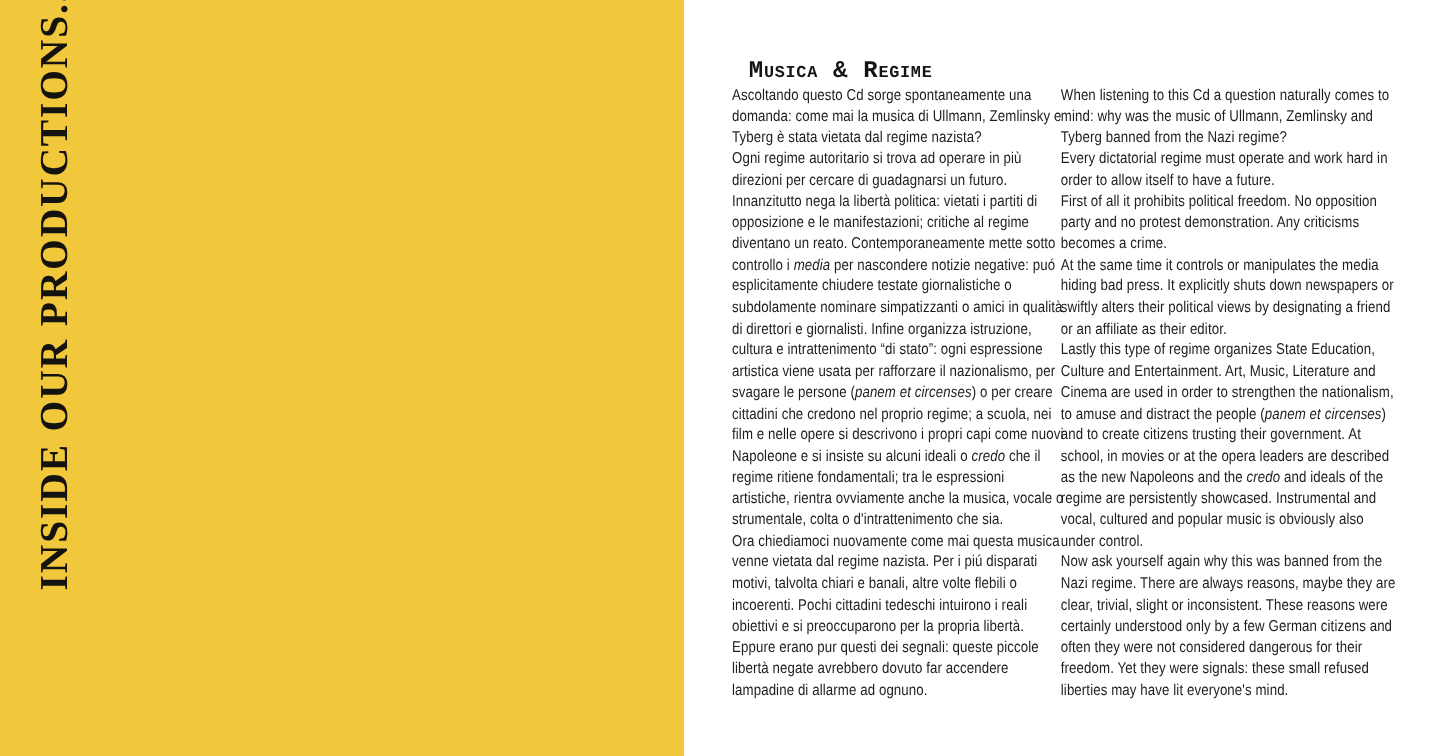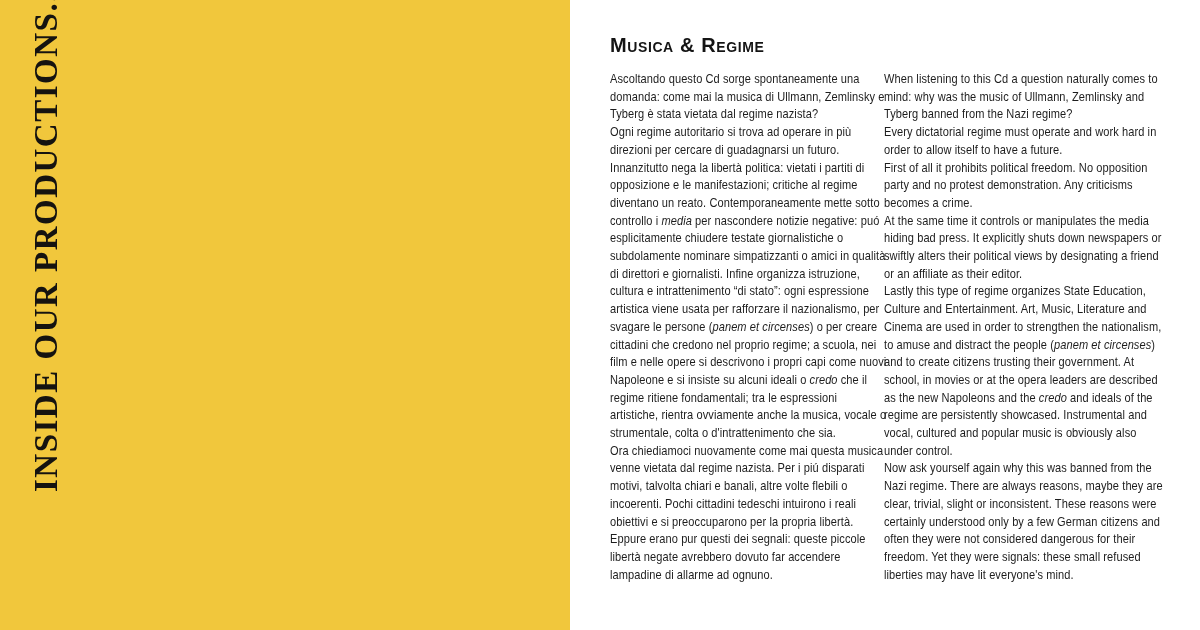--- a/index.html
+++ b/index.html
@@ -45,22 +45,22 @@
     position: absolute;
     left: 570px; top: 0;
     width: 630px;
     height: 630px;
     background: #ffffff;
   }
   .article-title {
     position: absolute;
     left: 40px;
     top: 34px;
-    margin: 0;
-    font-family: Liberation Sans, sans-serif;
+    margin: 14px;
+    font-family: Liberation Mono, monospace;
     font-variant: small-caps;
     font-weight: 700;
     font-size: 20px;
     letter-spacing: 0.6px;
     color: #141414;
   }
   .col {
     position: absolute;
     top: 70px;
     width: 368px;

